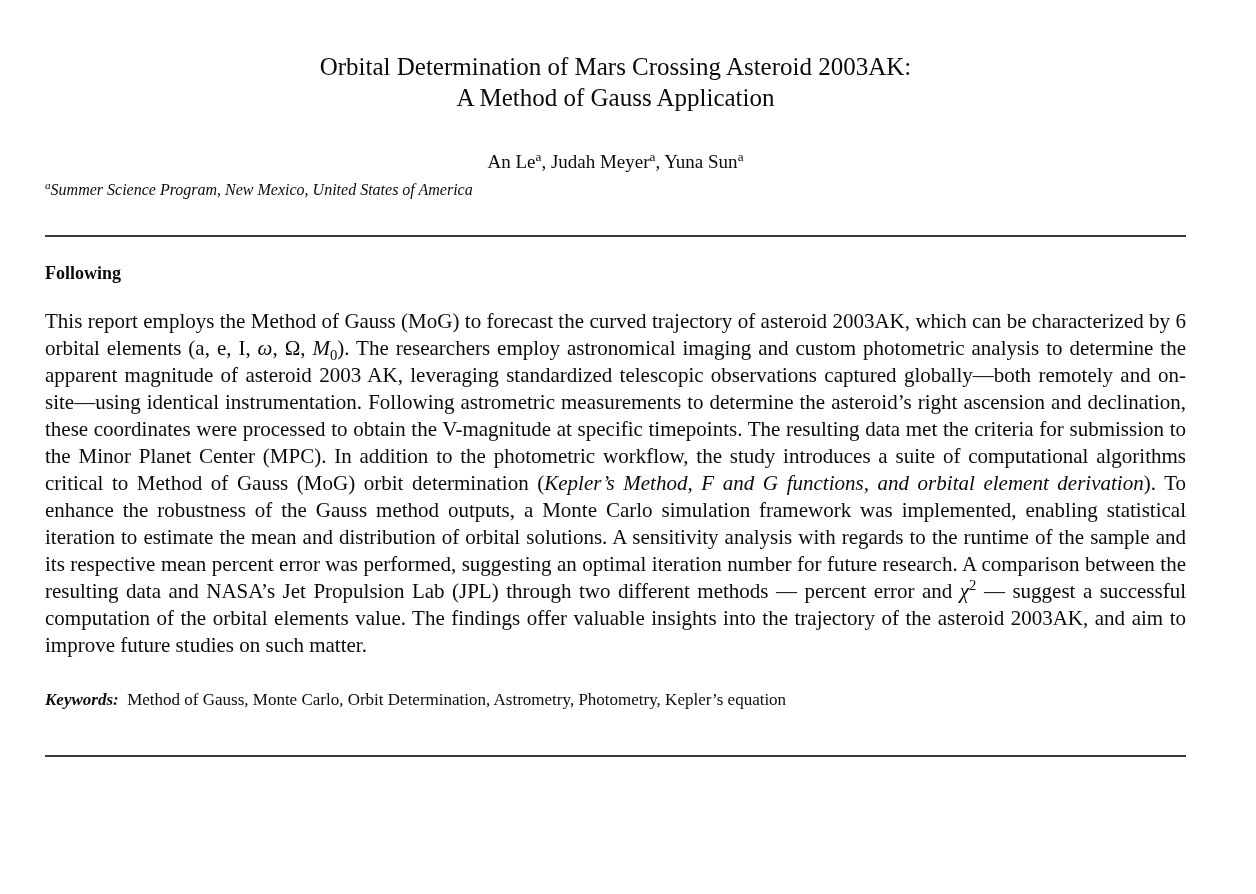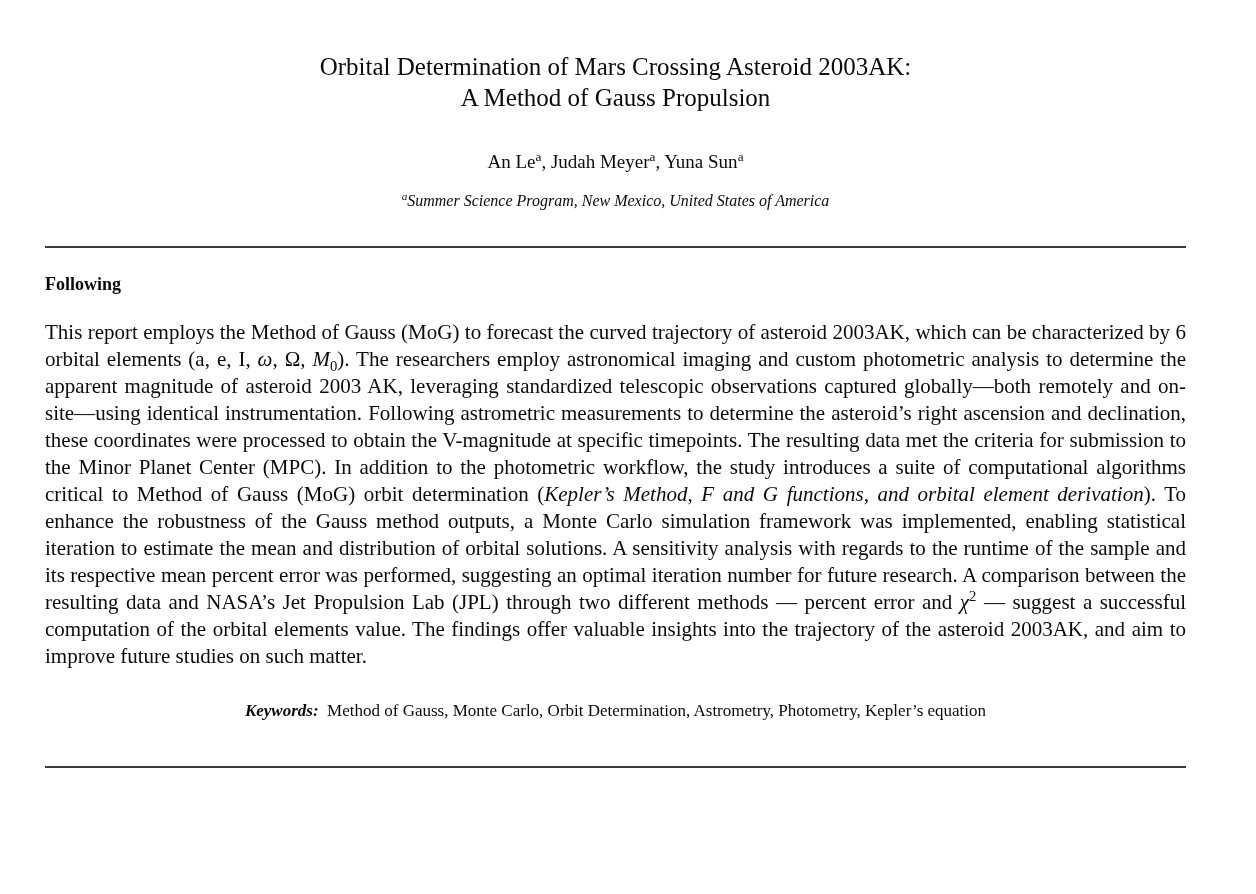--- a/index.html
+++ b/index.html
@@ -26,23 +26,23 @@
     font-size: 25px;
     line-height: 1.22;
     font-weight: 400;
   }
   .authors {
     text-align: center;
     font-size: 19px;
     margin-top: 38px;
   }
   .affiliation {
-    text-align: center;
+    text-align: left;
     font-size: 16px;
-    margin-top: 19px;
+    margin-top: 8px;
   }
   .rule {
     border: none;
     border-top: 2px solid #3c3c3c;
     margin: 0;
   }
   .rule-top { margin-top: 36px; }
   .rule-bottom { margin-top: 42px; }
   .abstract-heading {
     font-size: 18px;
@@ -52,37 +52,36 @@
   .abstract-body {
     margin-top: 24px;
     font-size: 21px;
     line-height: 27px;
     text-align: justify;
   }
   .keywords {
     margin-top: 27px;
     font-size: 17px;
     line-height: 27px;
-    text-align: center;
   }
   .it { font-style: italic; }
   .bd { font-weight: 700; }
   sup, sub {
     font-size: 70%;
     line-height: 0;
   }
 </style>
 </head>
 <body>
 
 <div class="sheet">
 
   <div class="title">
     <div>Orbital Determination of Mars Crossing Asteroid 2003AK:</div>
-    <div>A Method of Gauss Propulsion</div>
+    <div>A Method of Gauss Application</div>
   </div>
 
   <div class="authors"><span>An Le</span><sup>a</sup><span>, Judah Meyer</span><sup>a</sup><span>, Yuna Sun</span><sup>a</sup></div>
 
   <div class="affiliation"><sup class="it">a</sup><span class="it">Summer Science Program, New Mexico, United States of America</span></div>
 
   <hr class="rule rule-top">
 
   <div class="abstract-heading">Following</div>
 

